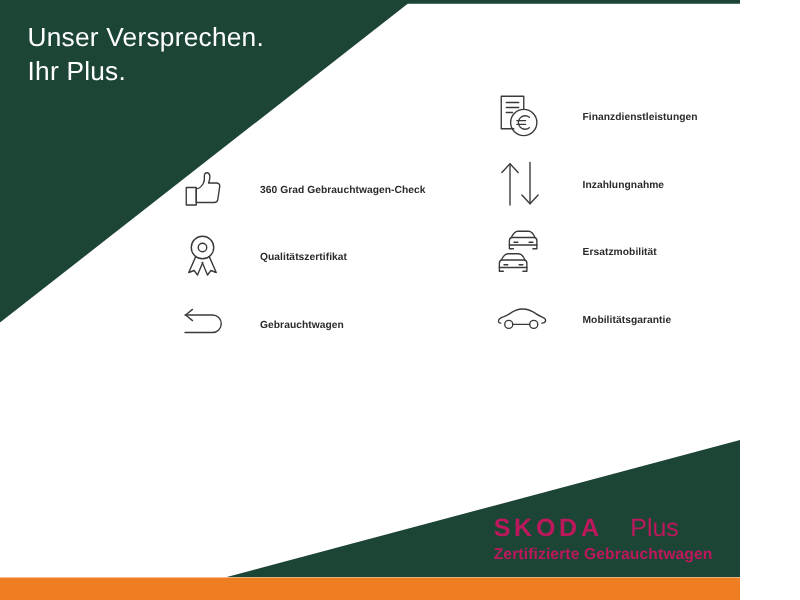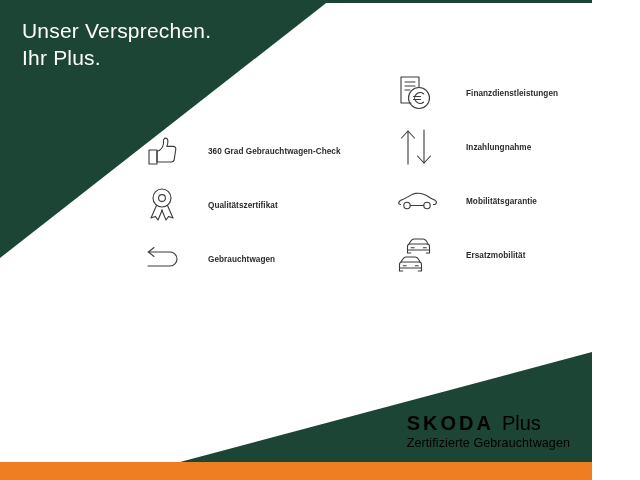--- a/index.html
+++ b/index.html
@@ -86,41 +86,41 @@
     white-space:nowrap;
   }
   .col-left .lbl{ margin-left:10px; }
   .col-right .lbl{ margin-left:16px; }
 
   
   .brand{
     position:absolute;
     right:22px;bottom:30px;
     text-align:left;
-    color:#000000;
+    color:#be185d;
   }
   .brand-row{
     display:flex;
     align-items:baseline;
     justify-content:flex-start;
   }
   .brand-skoda{
     font-size:20px;
     font-weight:700;
     letter-spacing:3.0px;
   }
   .brand-plus{
     font-size:20px;
     font-weight:400;
     letter-spacing:0px;
-    margin-left:8px;
+    margin-left:22px;
   }
   .brand-sub{
     font-size:12.5px;
-    font-weight:400;
+    font-weight:700;
     letter-spacing:.1px;
     margin-top:1px;
   }
 </style>
 </head>
 <body>
 
 <div id="stage">
 
   <div class="top-strip"></div>
@@ -185,32 +185,20 @@
     <div class="feature">
       <span class="ico">
         <svg width="36" height="38" viewBox="0 0 36 38" fill="none" stroke="#3a3a3a" stroke-width="1.1" stroke-linejoin="round" stroke-linecap="round">
           <path d="M10 36 V3"></path>
           <path d="M3.5 10 L10 3 L16.5 10"></path>
           <path d="M26 2 v33"></path>
           <path d="M19.5 28 L26 35 L32.5 28"></path>
         </svg>
       </span>
       <span class="lbl">Inzahlungnahme</span>
-    </div>
-
-    <div class="feature">
-      <span class="ico">
-        <svg width="40" height="20" viewBox="0 0 40 20" fill="none" stroke="#3a3a3a" stroke-width="1.1" stroke-linejoin="round" stroke-linecap="round">
-          <path d="M2.5 13.5 c-1.2 0-2-.9-1.7-2 .4-1.6 2.2-2.6 4.4-3.2 C9 7 12.5 3.2 17.5 2.4 c5.4-.9 9.8 1 13.8 3.9 2.3 1.6 5 2.3 6.2 3.3 1 .9 1 2.4 .3 3.2 -.5.6-1.4.7-2.3.7"></path>
-          <circle cx="9" cy="14.5" r="3.2"></circle>
-          <circle cx="29" cy="14.5" r="3.2"></circle>
-          <path d="M12.3 14.5 h13.4"></path>
-        </svg>
-      </span>
-      <span class="lbl">Mobilitätsgarantie</span>
     </div>
 
     <div class="feature">
       <span class="ico">
         <svg width="40" height="36" viewBox="0 0 40 36" fill="none" stroke="#3a3a3a" stroke-width="1.1" stroke-linejoin="round" stroke-linecap="round">
           <g transform="translate(8,0)">
             <path d="M3 7 c1.7-3.4 3.4-5 5.2-5 h8.6 c2.1 0 3.8 1.6 5.2 5"></path>
             <path d="M1.5 9.5 c0-1.7 .9-2.5 2.5-2.5 h17 c1.7 0 2.5 .8 2.5 2.5 v3.5 H1.5 z"></path>
             <path d="M1.5 13 v3 h3.2 M23.5 13 v3 h-3.2"></path>
             <path d="M5.2 10.8 h3 M17.3 10.8 h3"></path>
@@ -218,20 +206,32 @@
           <g transform="translate(0,18)">
             <path d="M3 7 c1.7-3.4 3.4-5 5.2-5 h8.6 c2.1 0 3.8 1.6 5.2 5"></path>
             <path d="M1.5 9.5 c0-1.7 .9-2.5 2.5-2.5 h17 c1.7 0 2.5 .8 2.5 2.5 v3.5 H1.5 z"></path>
             <path d="M1.5 13 v3 h3.2 M23.5 13 v3 h-3.2"></path>
             <path d="M5.2 10.8 h3 M17.3 10.8 h3"></path>
           </g>
         </svg>
       </span>
       <span class="lbl">Ersatzmobilität</span>
     </div>
+
+    <div class="feature">
+      <span class="ico">
+        <svg width="40" height="20" viewBox="0 0 40 20" fill="none" stroke="#3a3a3a" stroke-width="1.1" stroke-linejoin="round" stroke-linecap="round">
+          <path d="M2.5 13.5 c-1.2 0-2-.9-1.7-2 .4-1.6 2.2-2.6 4.4-3.2 C9 7 12.5 3.2 17.5 2.4 c5.4-.9 9.8 1 13.8 3.9 2.3 1.6 5 2.3 6.2 3.3 1 .9 1 2.4 .3 3.2 -.5.6-1.4.7-2.3.7"></path>
+          <circle cx="9" cy="14.5" r="3.2"></circle>
+          <circle cx="29" cy="14.5" r="3.2"></circle>
+          <path d="M12.3 14.5 h13.4"></path>
+        </svg>
+      </span>
+      <span class="lbl">Mobilitätsgarantie</span>
+    </div>
   </div>
 
   <div class="wedge-bottom"></div>
 
   <div class="brand">
     <div class="brand-row">
       <span class="brand-skoda">SKODA</span>
       <span class="brand-plus">Plus</span>
     </div>
     <div class="brand-sub">Zertifizierte Gebrauchtwagen</div>

